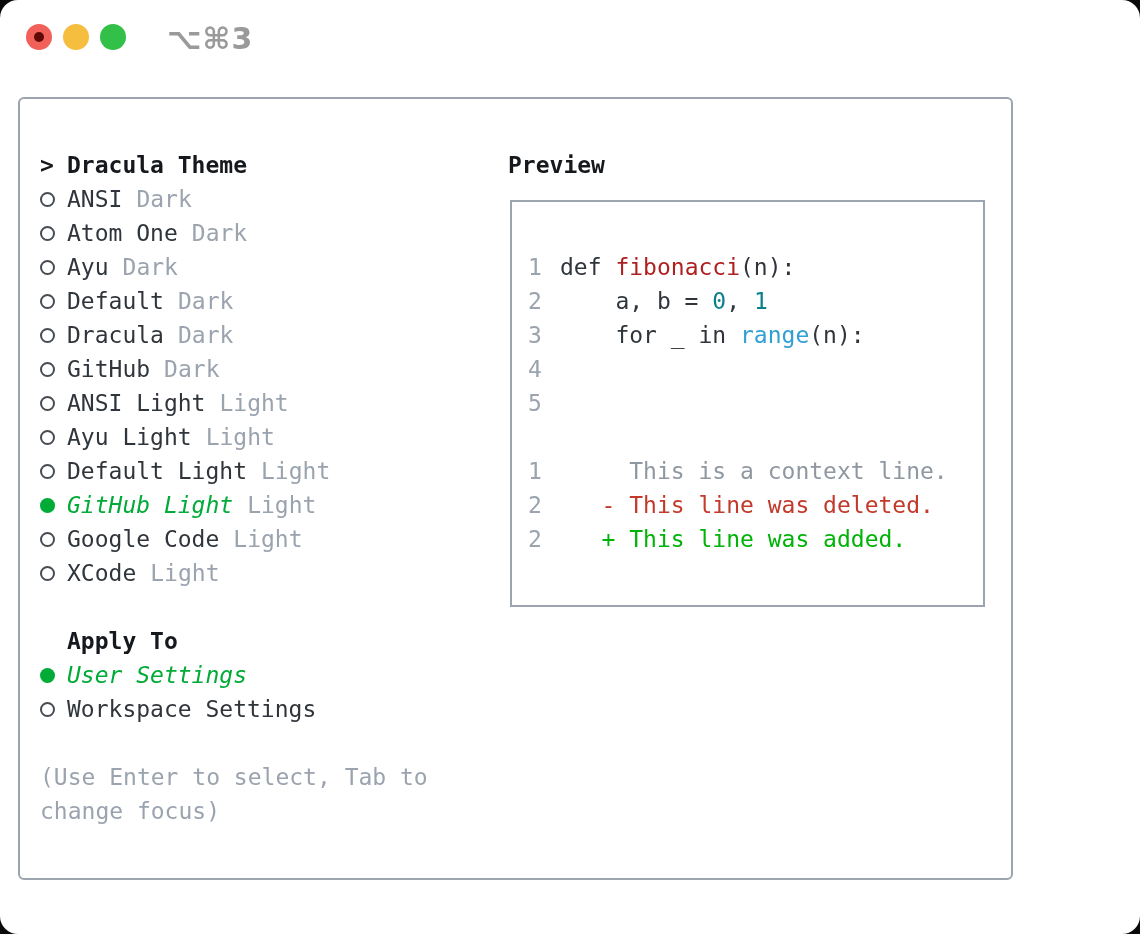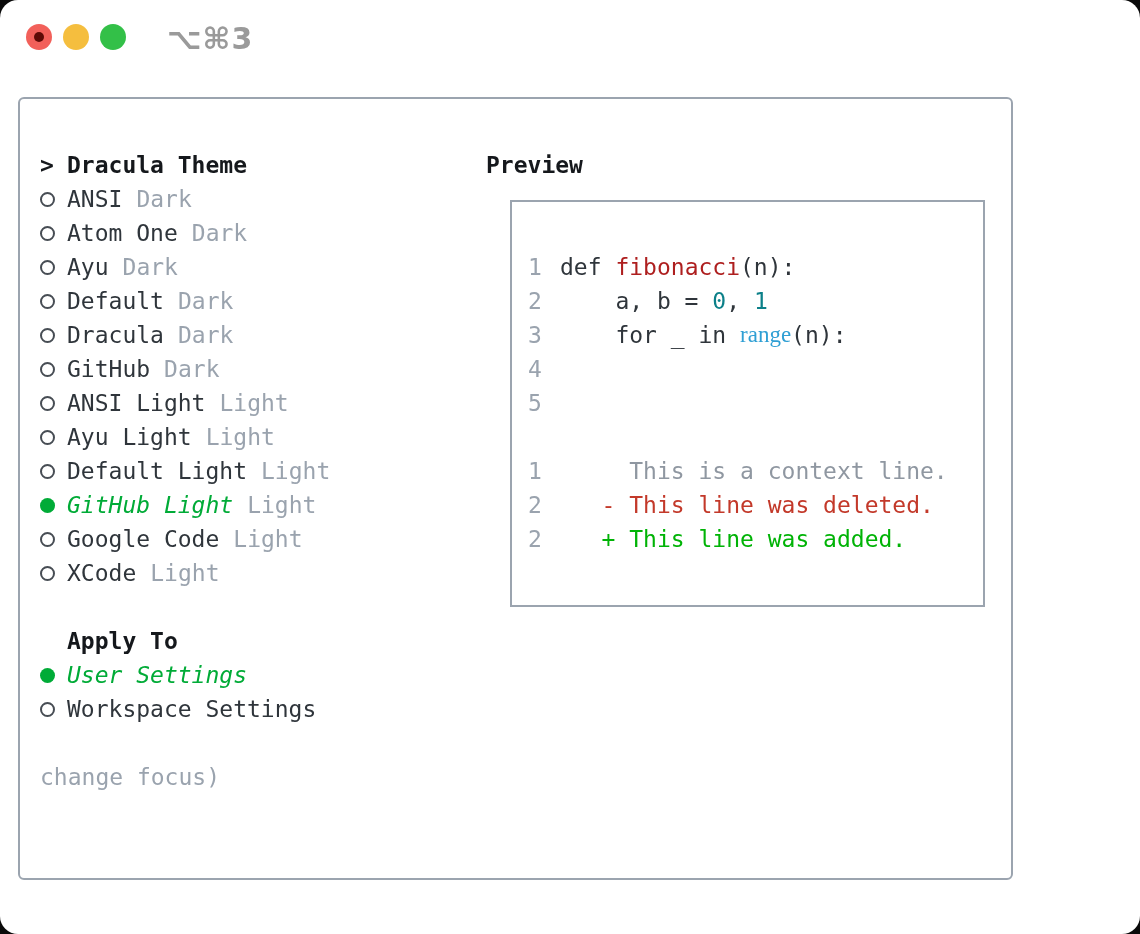--- a/index.html
+++ b/index.html
@@ -38,34 +38,34 @@
     box-sizing:border-box; width:15px; height:15px; border-radius:50%;
     border:2px solid #474d54; margin-left:0; margin-right:12px; flex:0 0 auto;
   }
   .radio.on { border:none; background:var(--green-selected,#00ab37); }
   .opt-name { color:var(--ink,#2f353b); }
   .option.selected .opt-name { color:var(--green-selected,#00ab37);font-style:italic; }
   .suffix { color:var(--dim,#9aa3ae); margin-left:14px; }
   .hint { color:var(--dim,#9aa3ae); }
   
   .preview-title {
-    position:absolute; left:466px; top:49px; height:34px; display:flex; align-items:center;
+    position:absolute; left:488px; top:49px; height:34px; display:flex; align-items:center;
     font-size:23px; font-weight:bold; color:var(--heading,#15181c);
   }
   .preview-box {
     position:absolute; left:490px; top:101px; width:475px; height:407px;
     border:2px solid var(--border,#9ba4af); box-sizing:border-box; background:#fff;
     padding:48px 0 0 16px; overflow:hidden;
   }
   .cline { height:34px; display:flex; align-items:center; font-size:23px; white-space:pre; }
   .lnum { display:inline-block; width:32px; color:var(--dim,#9aa3ae); flex:0 0 auto; }
   .c-plain   { color:var(--ink,#2f353b); }
   .c-func    { color:var(--red-function,#ae1f1f); }
   .c-literal { color:var(--teal-literal,#0c8089); }
-  .c-builtin { color:var(--blue-builtin,#2f9fd4);font-family:Liberation Serif, serif; }
+  .c-builtin { color:var(--blue-builtin,#2f9fd4); }
   .c-context { color:var(--context,#8f97a1); }
   .c-deleted { color:var(--red-deleted,#c3392a); }
   .c-added   { color:var(--green-added,#00b306); }
 </style>
 </head>
 <body>
 
 <div class="titlebar">
   <div class="dot red"></div>
   <div class="dot yellow"></div>
@@ -101,20 +101,21 @@
       <span class="indent"></span><span style="color:var(--heading,#15181c);">Apply To</span>
     </div>
 
     <div>
         <div class="row option selected"><span class="radio on"></span><span class="opt-name">User Settings</span></div>
         <div class="row option"><span class="radio"></span><span class="opt-name">Workspace Settings</span></div>
       </div>
 
     <div class="row spacer"></div>
 
+    <div class="row hint">(Use Enter to select, Tab to</div>
     <div class="row hint">change focus)</div>
   </div>
 
   <div class="preview-title">Preview</div>
 
   <div class="preview-box">
       <div class="cline"><span class="lnum">1</span><span class="c-plain">def </span><span class="c-func">fibonacci</span><span class="c-plain">(n):</span></div>
       <div class="cline"><span class="lnum">2</span><span class="c-plain">    a, b = </span><span class="c-literal">0</span><span class="c-plain">, </span><span class="c-literal">1</span></div>
       <div class="cline"><span class="lnum">3</span><span class="c-plain">    for _ in </span><span class="c-builtin">range</span><span class="c-plain">(n):</span></div>
       <div class="cline"><span class="lnum">4</span></div>

